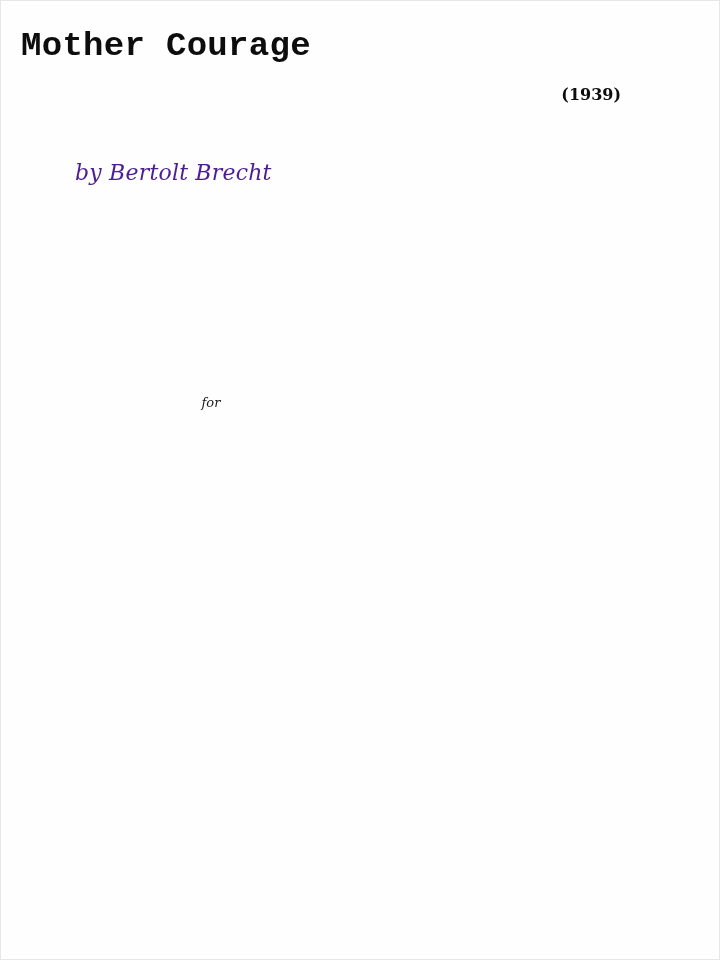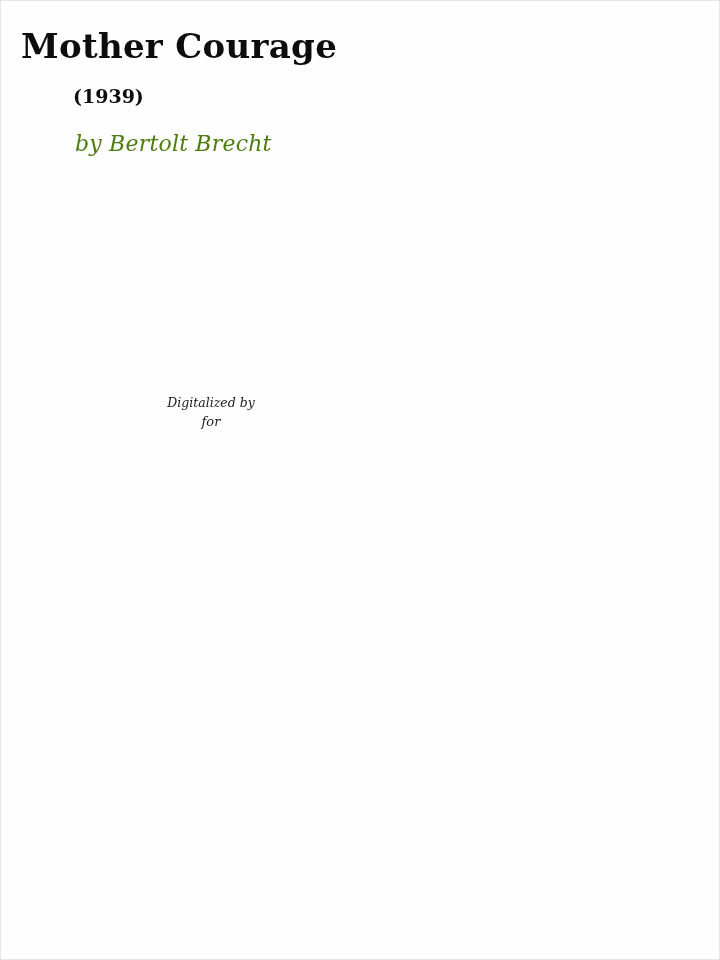--- a/index.html
+++ b/index.html
@@ -33,37 +33,38 @@
     font-family: "DejaVu Serif", "Liberation Serif", serif;
     font-size: 34px;
     font-weight: 600;
     line-height: 1.0;
     letter-spacing: 0.3px;
     color: #0d0d0d;
     margin: 0 0 0 0;
     padding: 0;
     white-space: nowrap;
   }
-  .title-line.first { margin-bottom: 22px; }
+  .title-line.first { margin-bottom: 22px; font-family: Liberation Mono, monospace; }
   .year {
     font-family: "DejaVu Serif", "Liberation Serif", serif;
-    font-size: 19px;
+    font-size: 16px;
     font-weight: 600;
     color: #0d0d0d;
     margin-left: 52px;
     margin-top: 22px;
     display: block;
+    text-align: right;
   }
   .byline {
     font-family: "DejaVu Serif", "Liberation Serif", serif;
     font-style: italic;
     font-size: 22px;
-    color: #4d7c0f;
+    color: #4c1d95;
     margin-left: 54px;
-    margin-top: 24px;
+    margin-top: 56px;
     display: block;
     letter-spacing: 0.2px;
   }
   
   .credit {
     position: absolute;
     left: 100px;
     top: 392px;
     width: 220px;
     text-align: center;
@@ -93,17 +94,16 @@
 
 <div class="page">
 
   <div class="title-block">
     <div class="title-line first">Mother Courage</div>
     <span class="year">(1939)</span>
     <span class="byline">by Bertolt Brecht</span>
   </div>
 
   <div class="credit">
-    <span class="line">Digitalized by</span>
     <span class="line for">for</span>
   </div>
 
 </div>
 
 </body></html>

